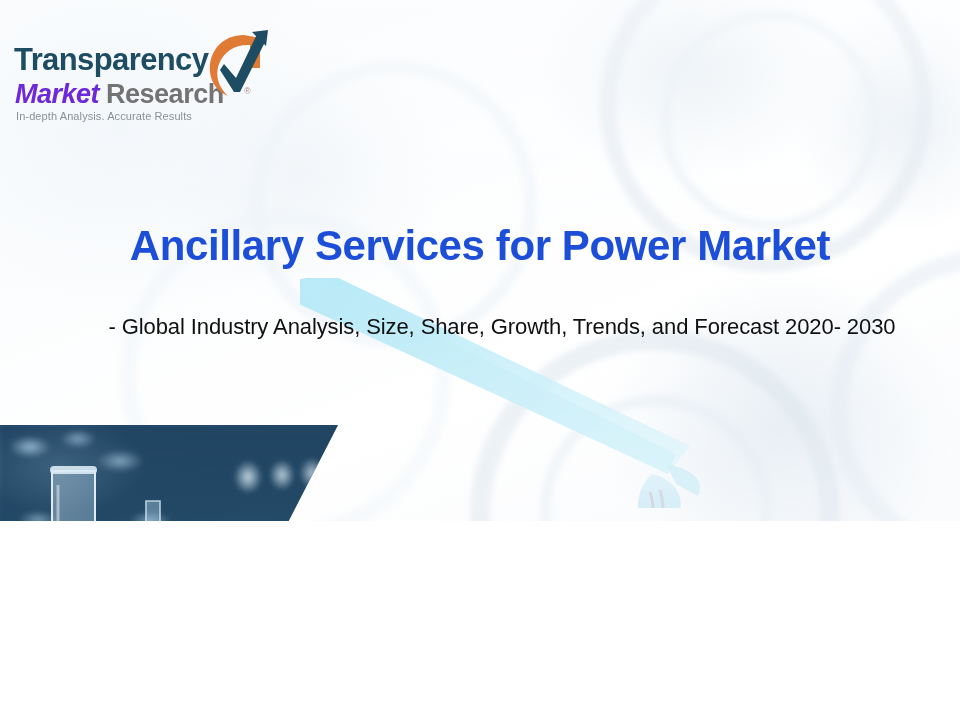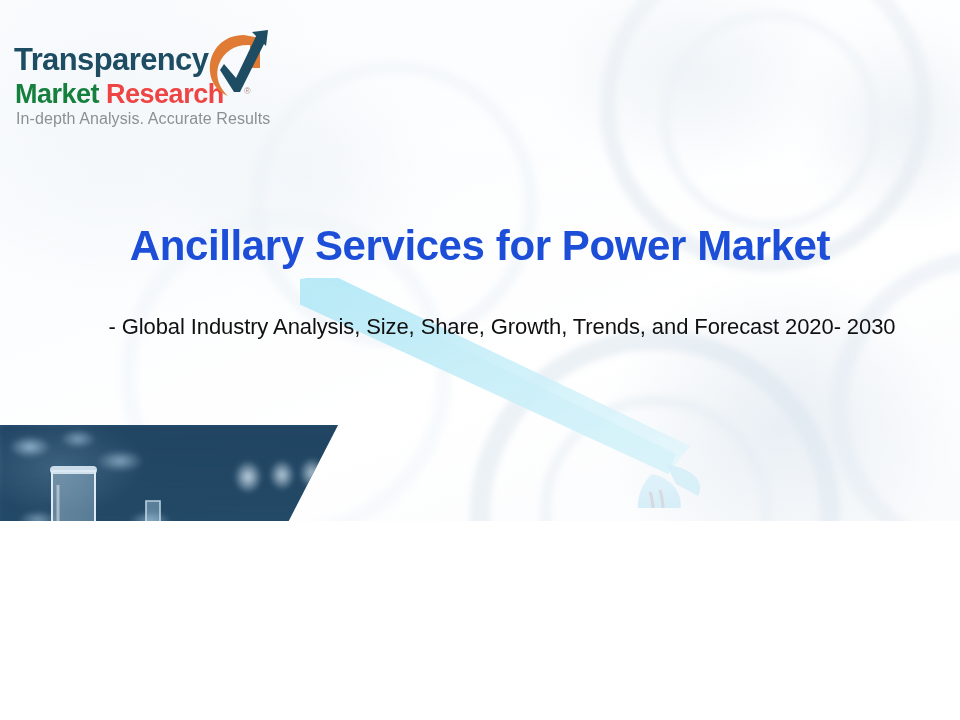--- a/index.html
+++ b/index.html
@@ -85,27 +85,27 @@
   }
   .logo-line2 {
     position: absolute;
     left: 1px;
     top: 53px;
     font-size: 27px;
     font-weight: bold;
     letter-spacing: -0.5px;
     white-space: nowrap;
   }
-  .logo-market { color: #15803d; }
-  .logo-research { color: #ef4444; }
+  .logo-market { color: #6d28d9; font-style: italic; }
+  .logo-research { color: #737373; }
   .logo-tagline {
     position: absolute;
     left: 2px;
     top: 84px;
-    font-size: 16px;
+    font-size: 11px;
     color: #8a9094;
     letter-spacing: 0.1px;
     white-space: nowrap;
   }
   .logo-mark {
     position: absolute;
     left: 186px;
     top: 0px;
     width: 72px;
     height: 78px;

